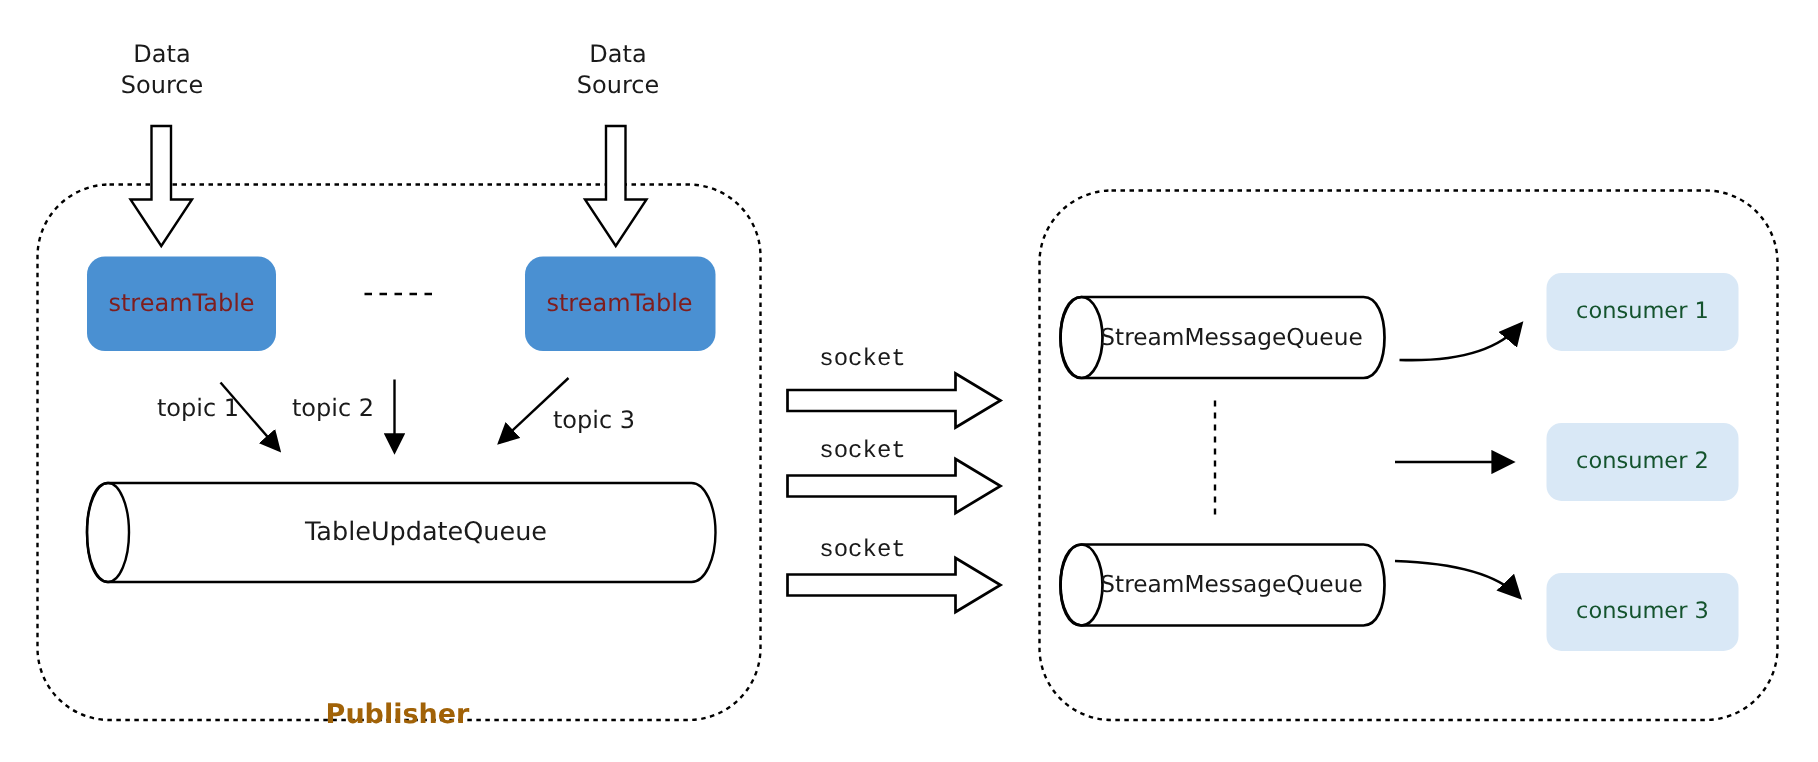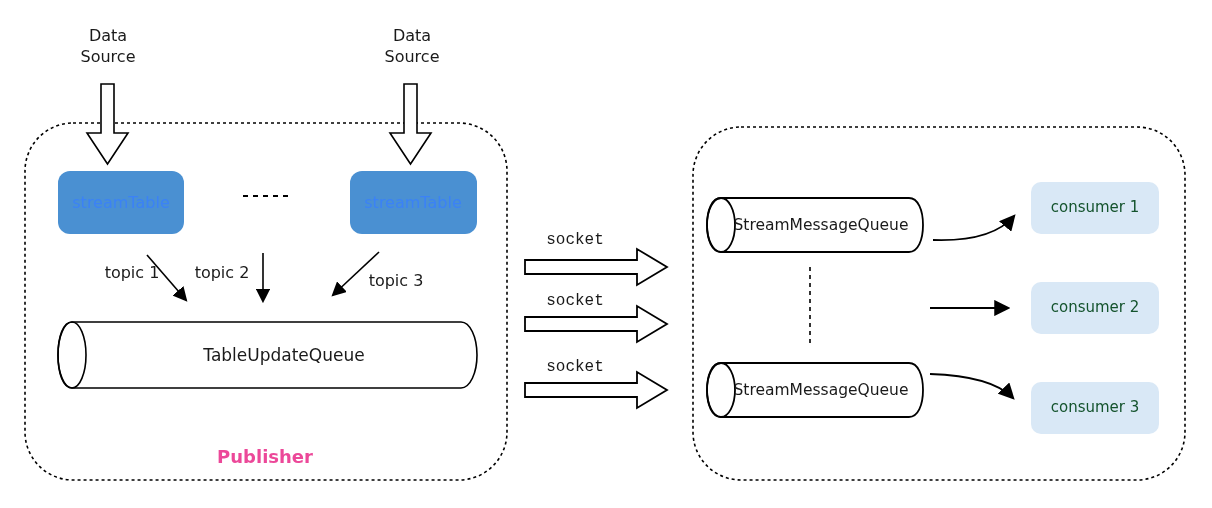--- a/index.html
+++ b/index.html
@@ -13,27 +13,27 @@
   }
   #shapes{position:absolute;left:0;top:0;}
   .lbl{
     position:absolute;
     transform:translate(-50%,-50%);
     white-space:pre-line;
     text-align:center;
     line-height:1.3;
   }
   .ds-label{font-size:16px;}
-  .node-label{font-size:16px;color:#3b82f6;}
+  .node-label{font-size:16px;color:#7f1d1d;}
   .topic-label{font-size:16px;}
   .queue-label{font-size:17px;}
   .socket-label{font-size:16px;font-family:Liberation Mono, monospace;}
   .smq-label{font-size:15.5px;}
   .consumer-label{font-size:15px;color:#14532d;}
-  .zone-label{font-size:18px;font-weight:bold;color:#ec4899;}
+  .zone-label{font-size:18px;font-weight:bold;color:#a16207;margin-top:20px;}
 </style>
 </head>
 <body>
 
 <div id="canvas">
 
   <svg id="shapes" width="1212" height="508" viewBox="0 0 1212 508">
     <defs>
       <marker id="arrowhead" viewBox="0 0 10 10" refX="8.5" refY="5" markerWidth="9" markerHeight="9" orient="auto-start-reverse">
         <path d="M0,0 L10,5 L0,10 Z" fill="#000000"></path>

